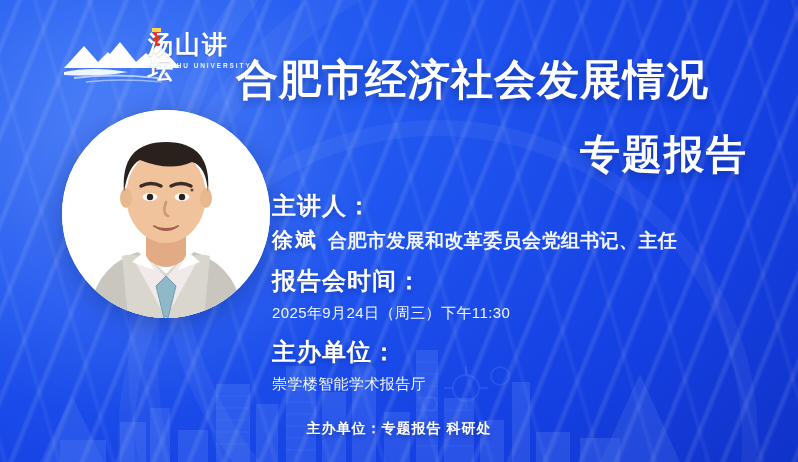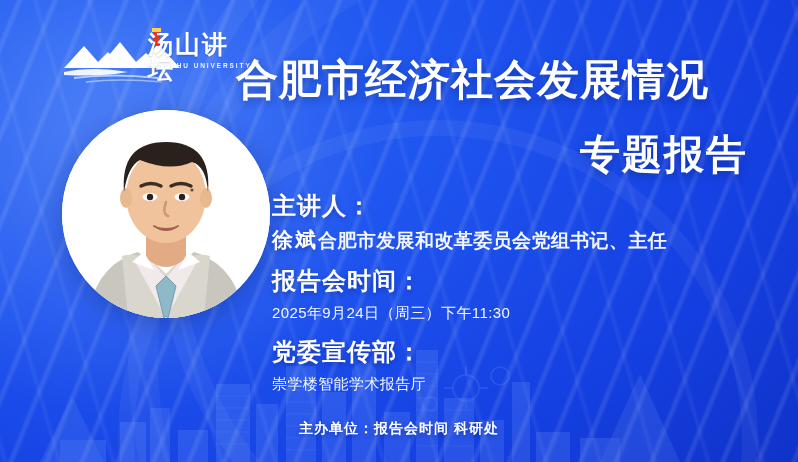--- a/index.html
+++ b/index.html
@@ -100,21 +100,21 @@
     text-shadow:0 3px 9px rgba(6,24,90,.38);
   }
 
   
   .info{ position:absolute; left:272px; top:188px; width:470px; }
   .lbl{
     font-size:24px; font-weight:700; color:#ffffff;
     letter-spacing:1px; line-height:1.5;
     text-shadow:0 2px 5px rgba(6,24,90,.35);
   }
-  .row-name{ display:flex; align-items:baseline; margin-top:2px; }
+  .row-name{ display:flex; align-items:baseline; gap:10px; margin-top:2px; }
   .nm{ font-size:21px; font-weight:700; color:#fff; letter-spacing:2px;
        text-shadow:0 2px 5px rgba(6,24,90,.35); }
   .nm-title{ font-size:19px; font-weight:700; color:#f2f7ff; letter-spacing:.4px; }
   .val{ font-size:15px; color:#f3f7ff; letter-spacing:.4px; line-height:1.9; }
   .gap{ height:9px; }
   .gap-s{ height:6px; }
 
   
   .footer{
     position:absolute; left:0; bottom:24px; width:100%;
@@ -234,19 +234,19 @@
   <div class="info">
     <div class="lbl">主讲人：</div>
     <div class="row-name">
       <span class="nm">徐斌</span>
       <span class="nm-title">合肥市发展和改革委员会党组书记、主任</span>
     </div>
     <div class="gap"></div>
     <div class="lbl">报告会时间：</div>
     <div class="val">2025年9月24日（周三）下午11:30</div>
     <div class="gap-s"></div>
-    <div class="lbl">党委宣传部：</div>
+    <div class="lbl">主办单位：</div>
     <div class="val">崇学楼智能学术报告厅</div>
   </div>
 
-  <div class="footer">主办单位：报告会时间  科研处</div>
+  <div class="footer">主办单位：专题报告  科研处</div>
 
 </div>
 
 </body></html>

